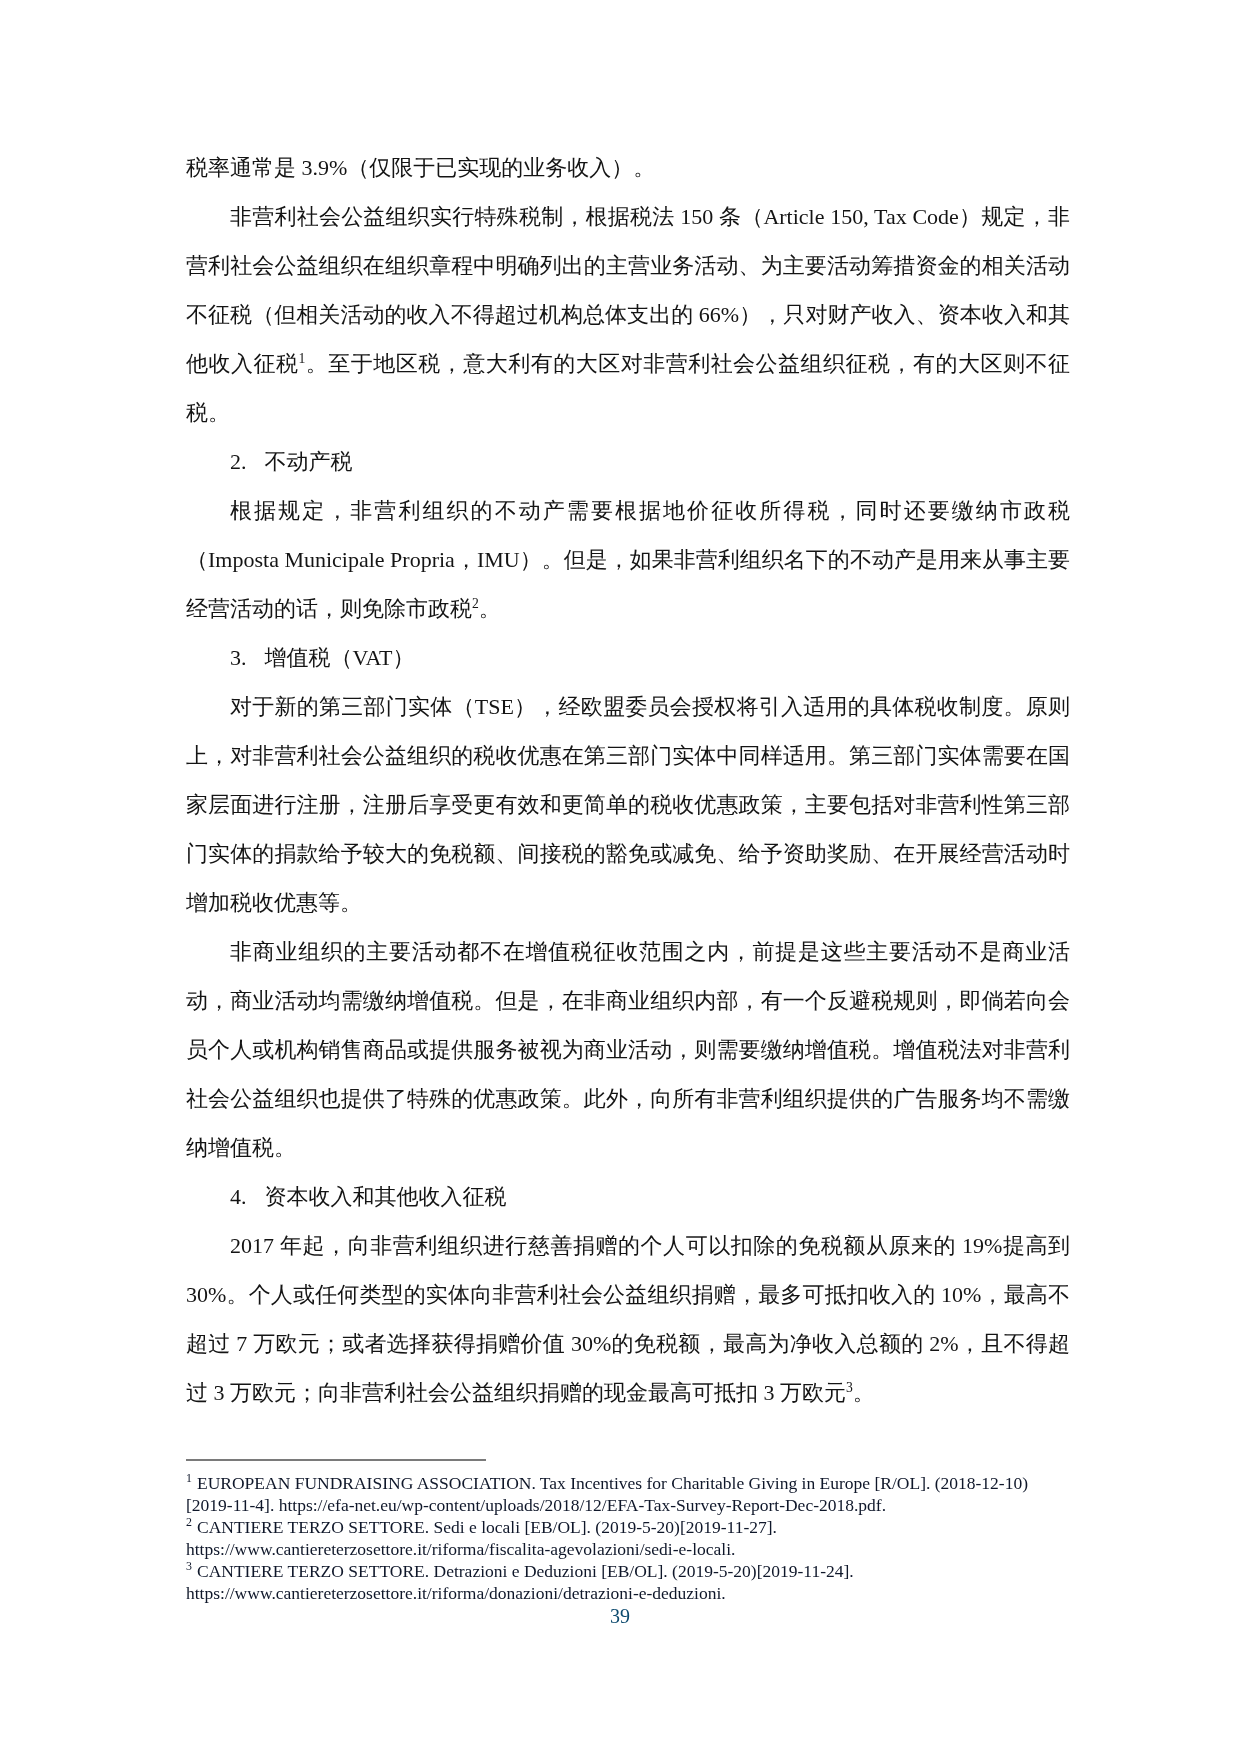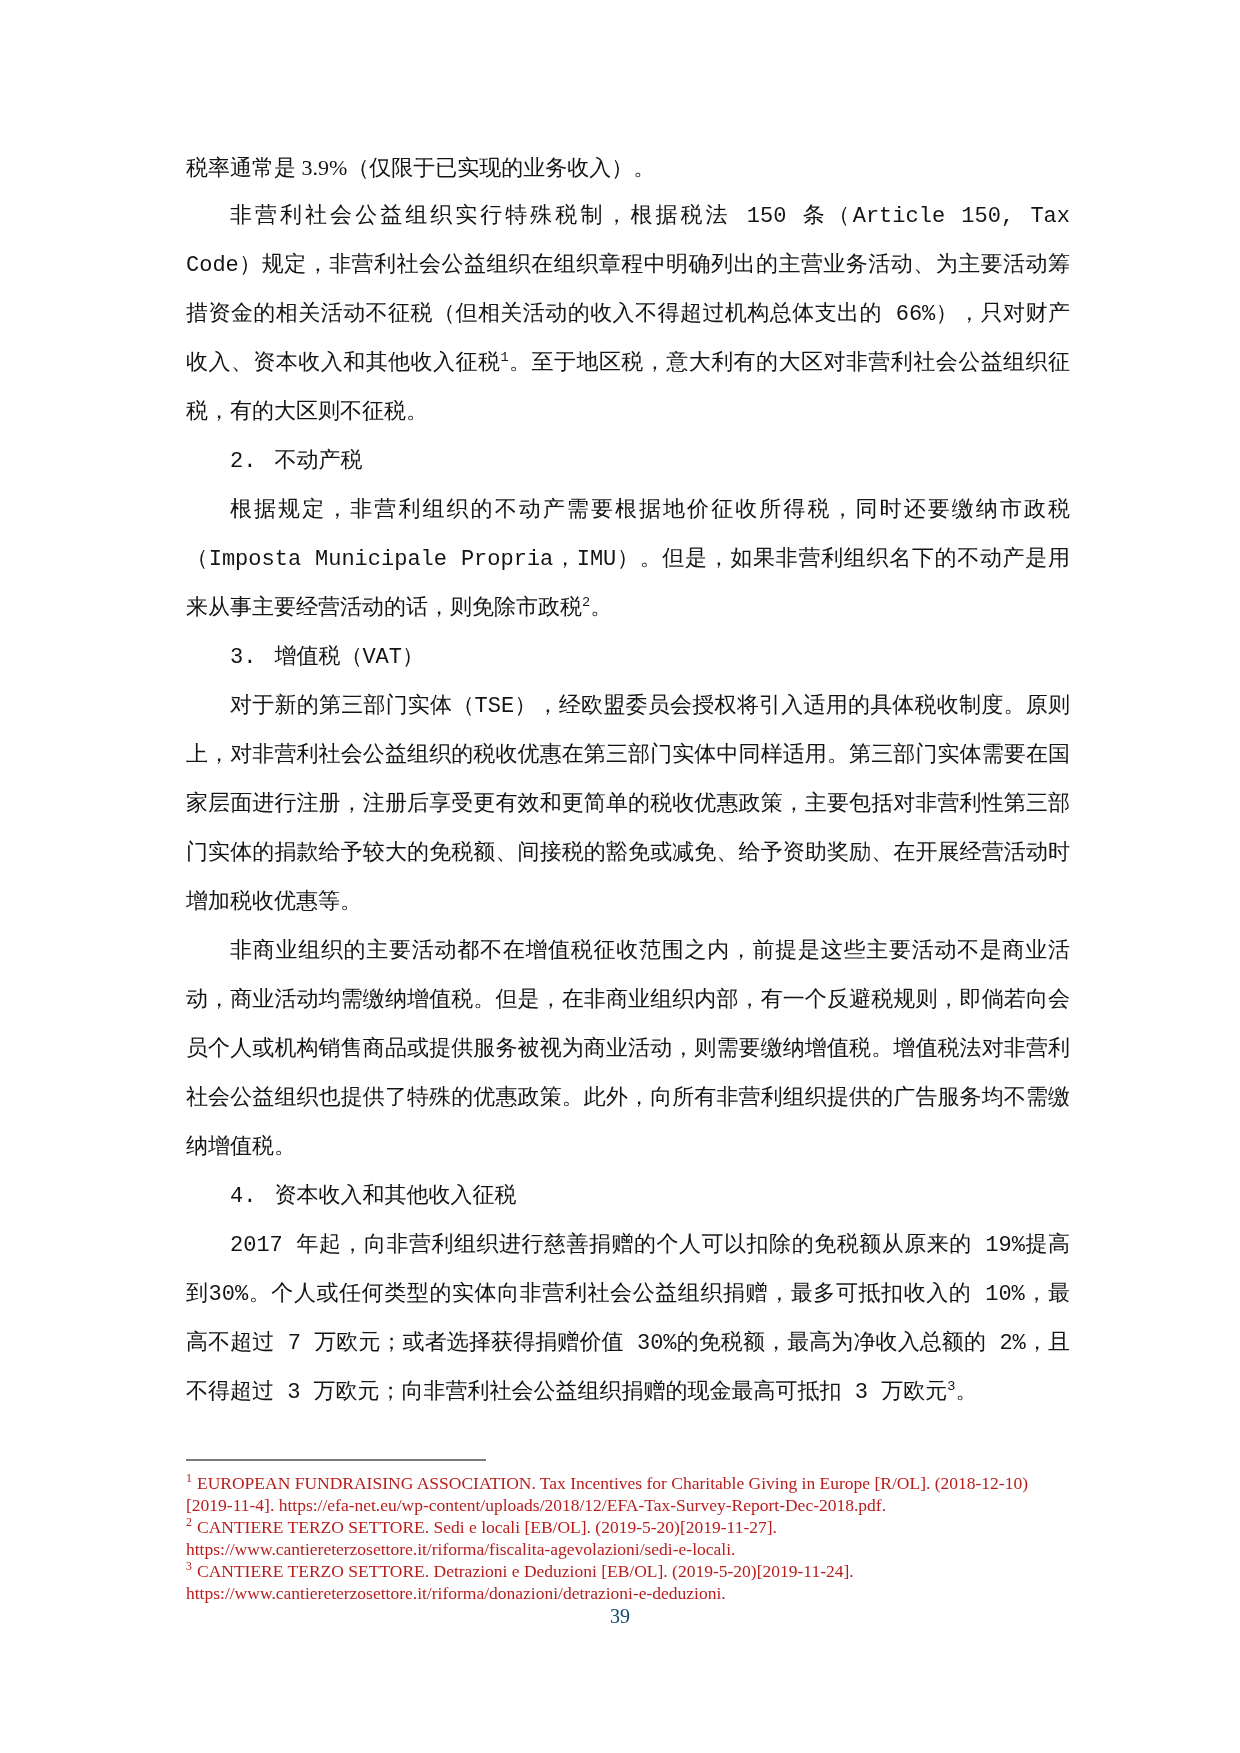--- a/index.html
+++ b/index.html
@@ -27,21 +27,20 @@
     text-align: justify;
     text-justify: inter-ideograph;
     margin-left: 8px;
   }
   .content p {
     margin: 0;
     padding: 0;
   }
   .indent {
     text-indent: 2em;
-    font-family: Liberation Mono, monospace;
   }
   .heading .h-num {
     margin-right: 18px;
   }
   sup.fn-ref {
     font-size: 0.62em;
     line-height: 0;
     vertical-align: super;
   }
   .fn-sep {
@@ -53,21 +52,21 @@
     background: #7a7a7a;
   }
   .footnotes {
     position: absolute;
     top: 1472px;
     left: 186px;
     width: 876px;
     font-size: 17.5px;
     line-height: 22px;
     text-align: left;
-    color: #b91c1c;
+    color: #0f172a;
   }
   .footnote {
     margin: 0;
   }
   .footnote sup {
     font-size: 0.68em;
     line-height: 0;
     vertical-align: super;
     margin-right: 5px;
   }

